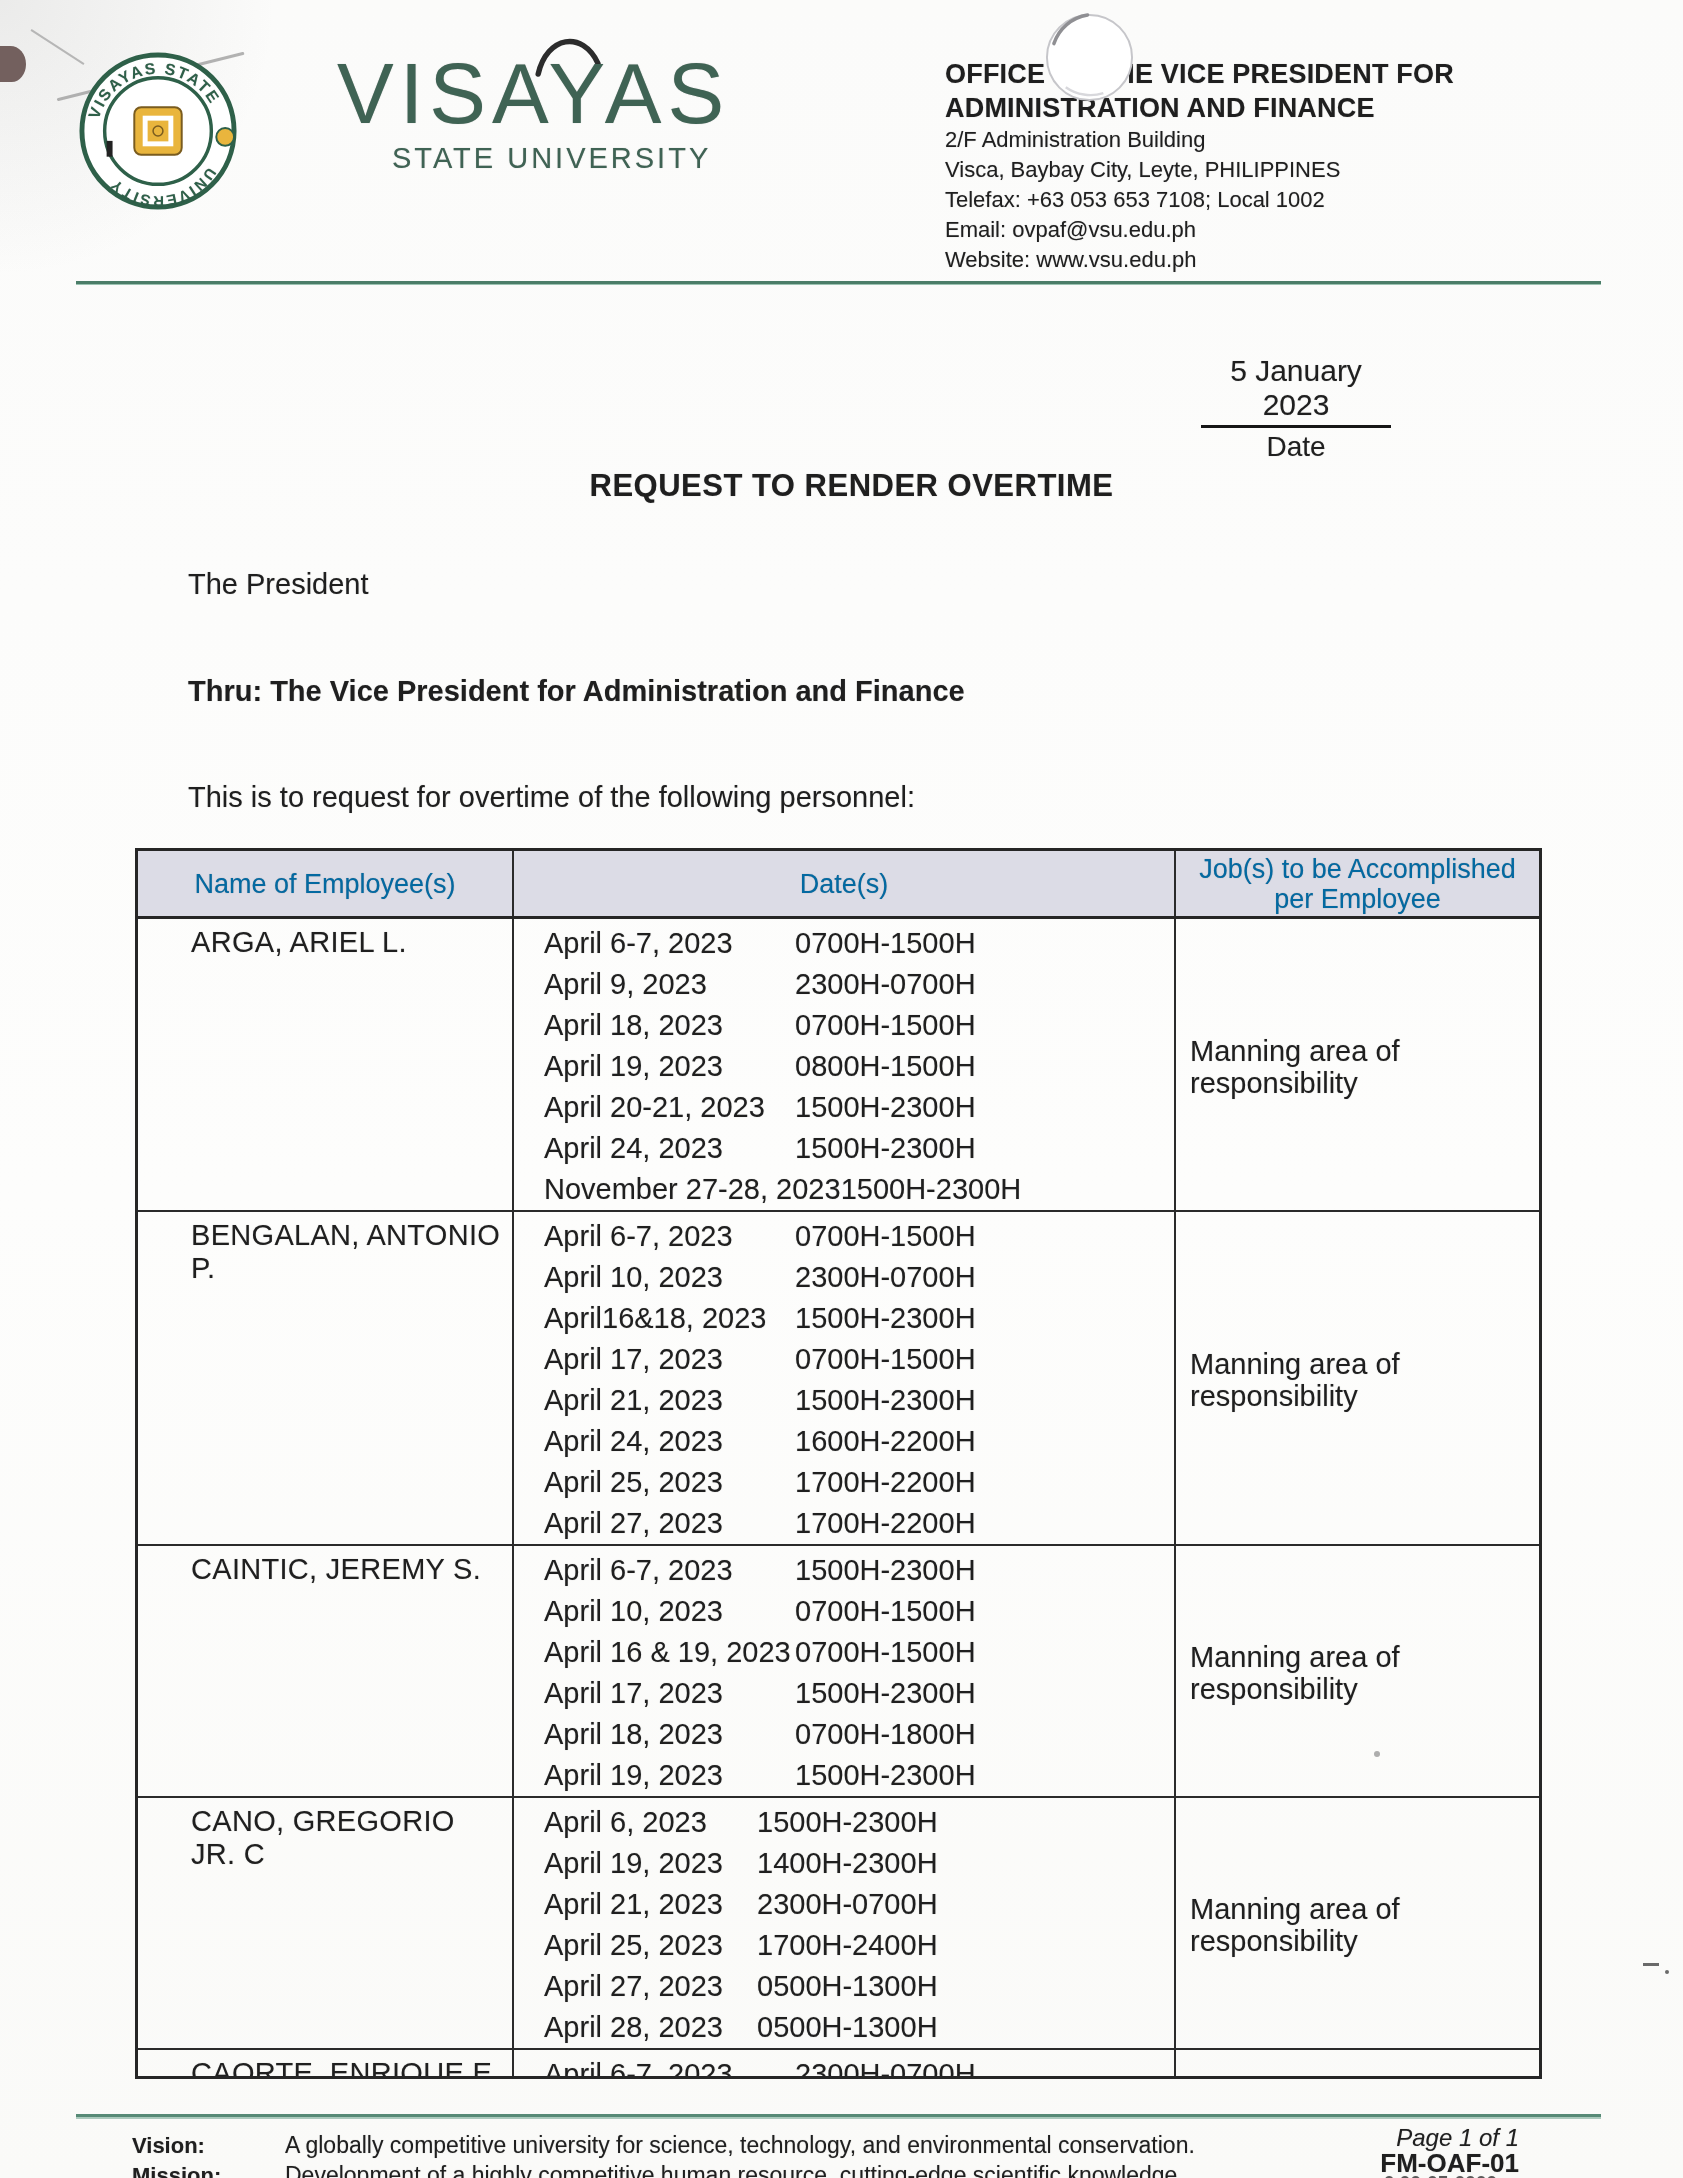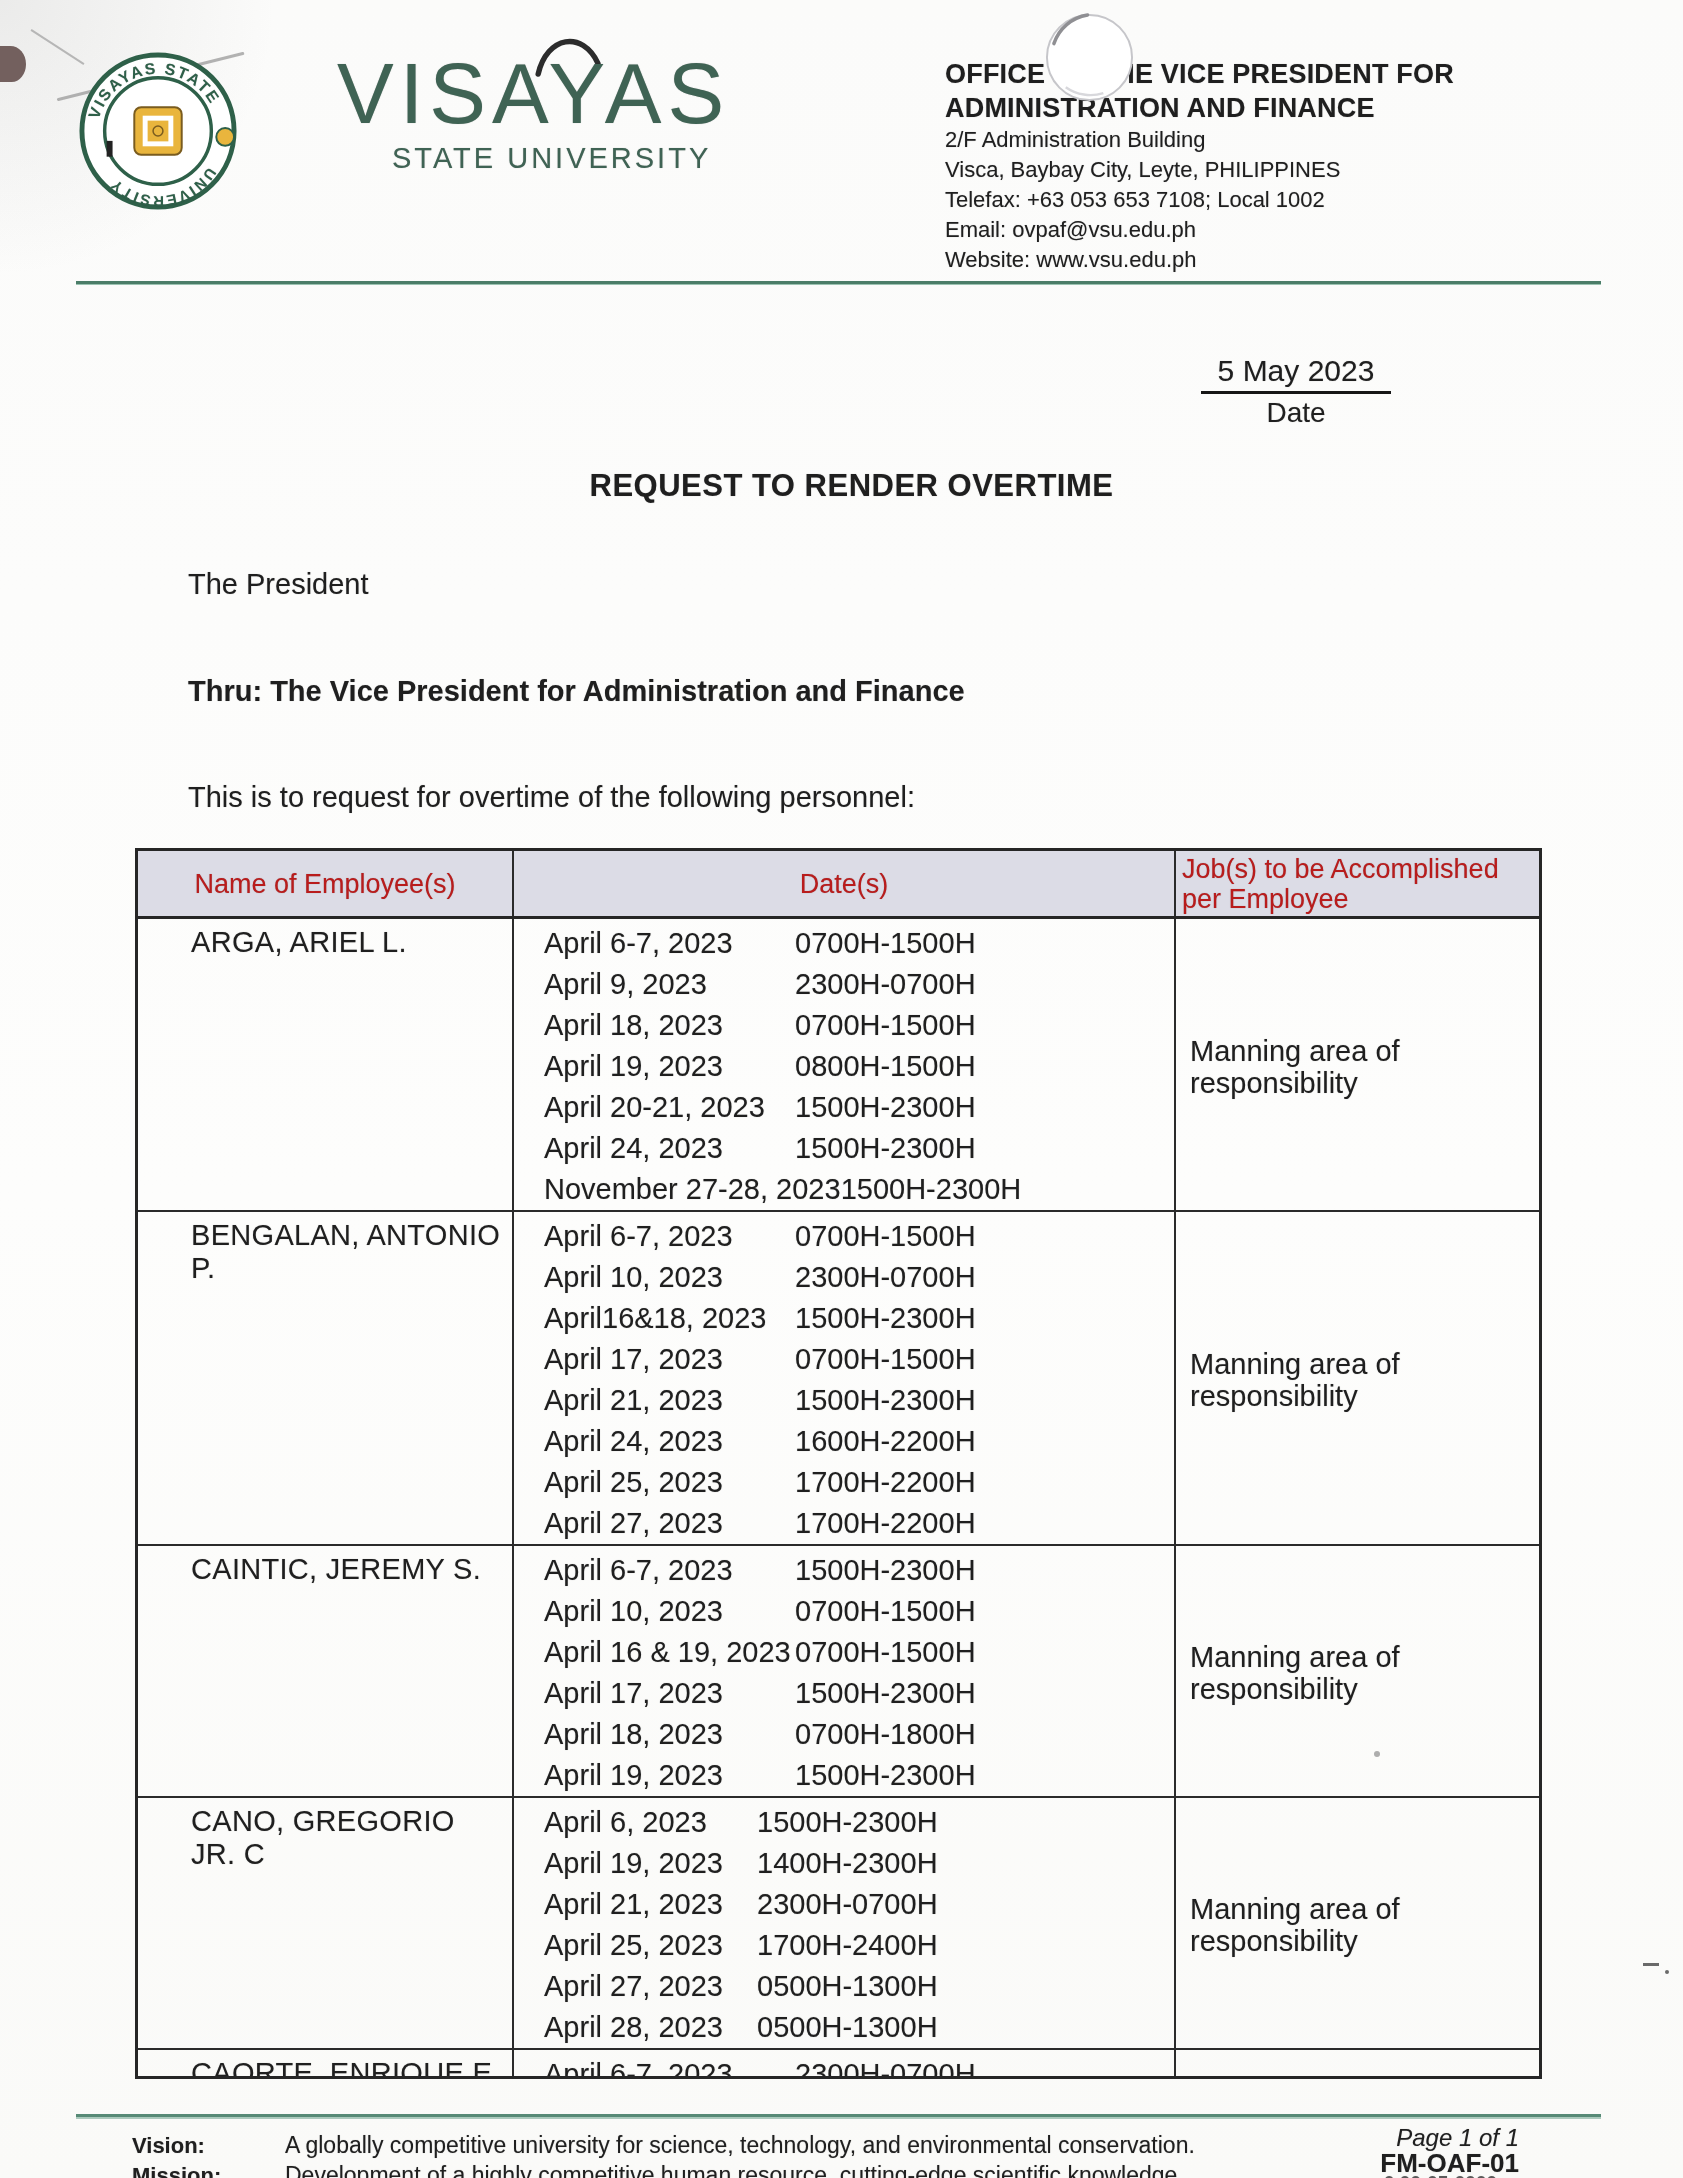--- a/index.html
+++ b/index.html
@@ -40,21 +40,21 @@
 
   
   .ot-table { position:absolute; left:135px; top:848px; width:1407px; height:1231px;
     border:3px solid #262626; box-sizing:border-box; overflow:hidden; background:transparent; }
   .t-row { display:grid; grid-template-columns:374px 662px 1fr; }
   .t-cell { box-sizing:border-box; }
   .t-cell + .t-cell { border-left:2.5px solid #2b2b2b; }
 
   .header-row { height:65px; background:#dcdce6; border-bottom:3px solid #262626; }
   .header-row .t-cell { display:flex; align-items:center; justify-content:center;
-    font-size:27px; line-height:30px; color:#b91c1c; }
+    text-align:center; font-size:27px; line-height:30px; color:#0369a1; }
   .hc-job { padding:0 6px; }
 
   .body-row + .body-row { border-top:2.5px solid #2b2b2b; }
   .name-cell { padding:7px 8px 0 13px; font-size:29px; letter-spacing:0.3px;margin-left:40px; }
   .dates-cell { padding:4px 0 0 30px; }
   .date-line { line-height:41px; font-size:29px; white-space:nowrap; }
   .d-date { display:inline-block; min-width:251px; }
   .body-row:nth-child(4) .d-date { min-width:213px; }
   .job-cell { display:flex; flex-direction:column; justify-content:center; padding:4px 6px 0 14px; }
   .job-line { font-size:29px; line-height:32px; }
@@ -140,21 +140,21 @@
 
   <svg class="hole-punch" width="95" height="95" viewBox="0 0 96 96">
     <circle cx="48" cy="48" r="43" fill="#ffffff" stroke="#c6c6ca" stroke-width="2"></circle>
     <path d="M 12 34 A 43 43 0 0 1 46 5" stroke="#8f8f93" stroke-width="3.5" fill="none" stroke-linecap="round"></path>
     <path d="M 24 78 A 43 43 0 0 0 62 84" stroke="#d8d8dc" stroke-width="2.5" fill="none"></path>
   </svg>
 
   <div class="header-rule"></div>
 
   <div class="date-block">
-    <span class="date-value">5 May 2023</span>
+    <span class="date-value">5 January 2023</span>
     <span class="date-label">Date</span>
   </div>
 
   <div class="doc-title">REQUEST TO RENDER OVERTIME</div>
   <div class="addressee">The President</div>
   <div class="thru-line">Thru: The Vice President for Administration and Finance</div>
   <div class="intro-line">This is to request for overtime of the following personnel:</div>
 
   <div class="ot-table">
     <div class="t-row header-row">

